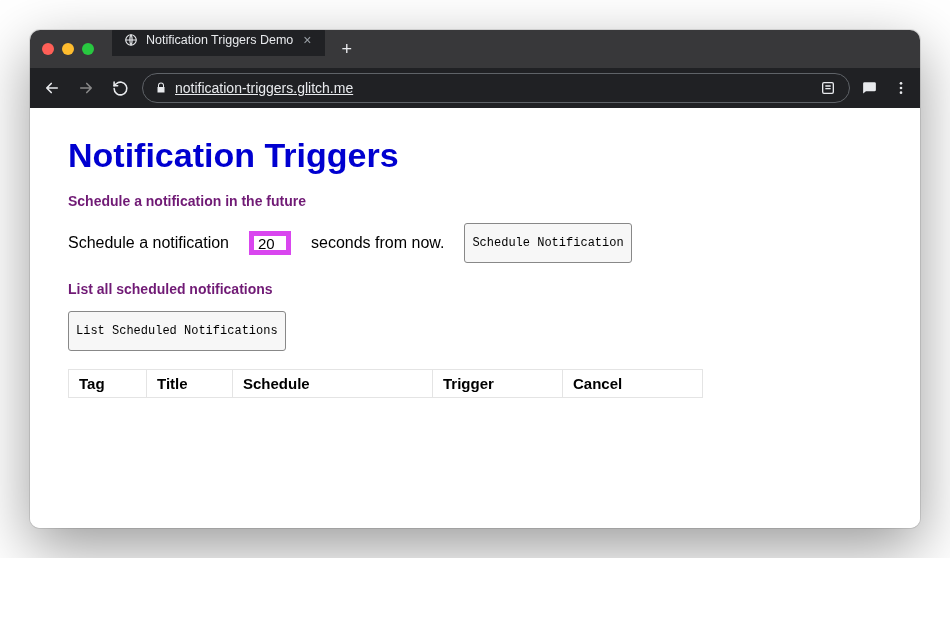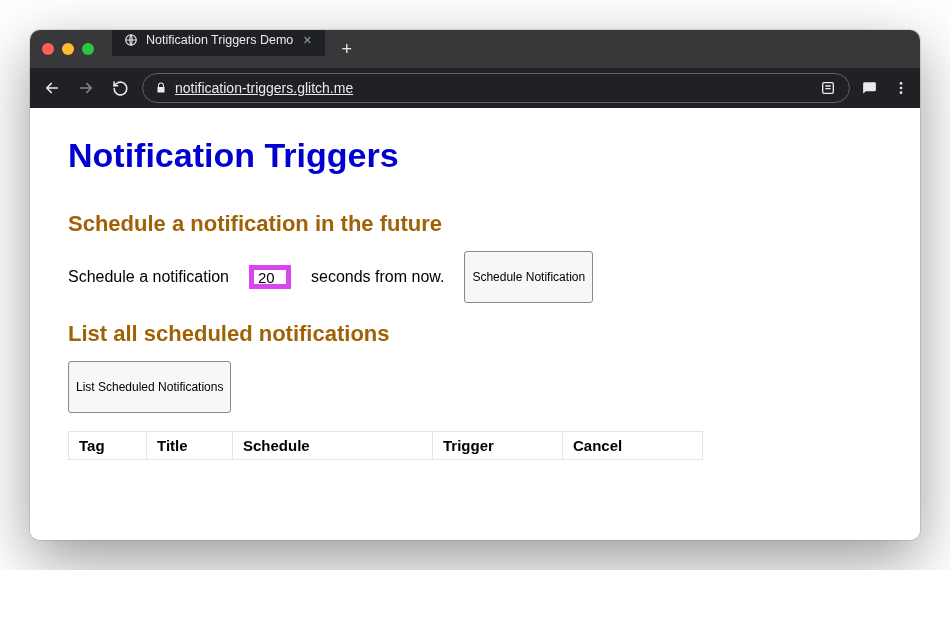--- a/index.html
+++ b/index.html
@@ -90,25 +90,25 @@
     .icon-btn { width: 18px; height: 18px; display:flex; align-items:center; justify-content:center; cursor:pointer; }
     .content {
       background: #fff;
       padding: 28px 38px 80px;
       min-height: 420px;
     }
     h1 {
       color: #0000d0;
       font-size: 34px;
       font-weight: 800;
-      margin-bottom: 36px;
+      margin-bottom: 18px;
     }
     h2 {
-      color: #a16207;
-      font-size: 22px;
+      color: #701a75;
+      font-size: 14px;
       font-weight: 700;
       margin-bottom: 14px;
       margin-top: 10px;
     }
     .row {
       font-size: 16px;
       color: #000;
       margin-bottom: 18px;
       display: flex;
       align-items: center;
@@ -118,25 +118,25 @@
     input[type="text"].num {
       width: 42px;
       height: 24px;
       border: 5px solid #d946ef;
       font-size: 15px;
       padding: 1px 4px;
       font-family: inherit;
     }
     button.page-btn {
       font-size: 12px;
-      font-family: Liberation Sans, sans-serif;
+      font-family: Liberation Mono, monospace;
       border: 1px solid #888;
       background: #f7f7f7;
       border-radius: 3px;
-      padding: 18px 7px;
+      padding: 12px 7px;
       cursor: pointer;
     }
     .hint { font-size: 16px; color: #000; }
     .hint s { text-decoration: line-through; }
     table {
       border-collapse: collapse;
       margin-top: 14px;
       font-size: 15px;
     }
     th {

